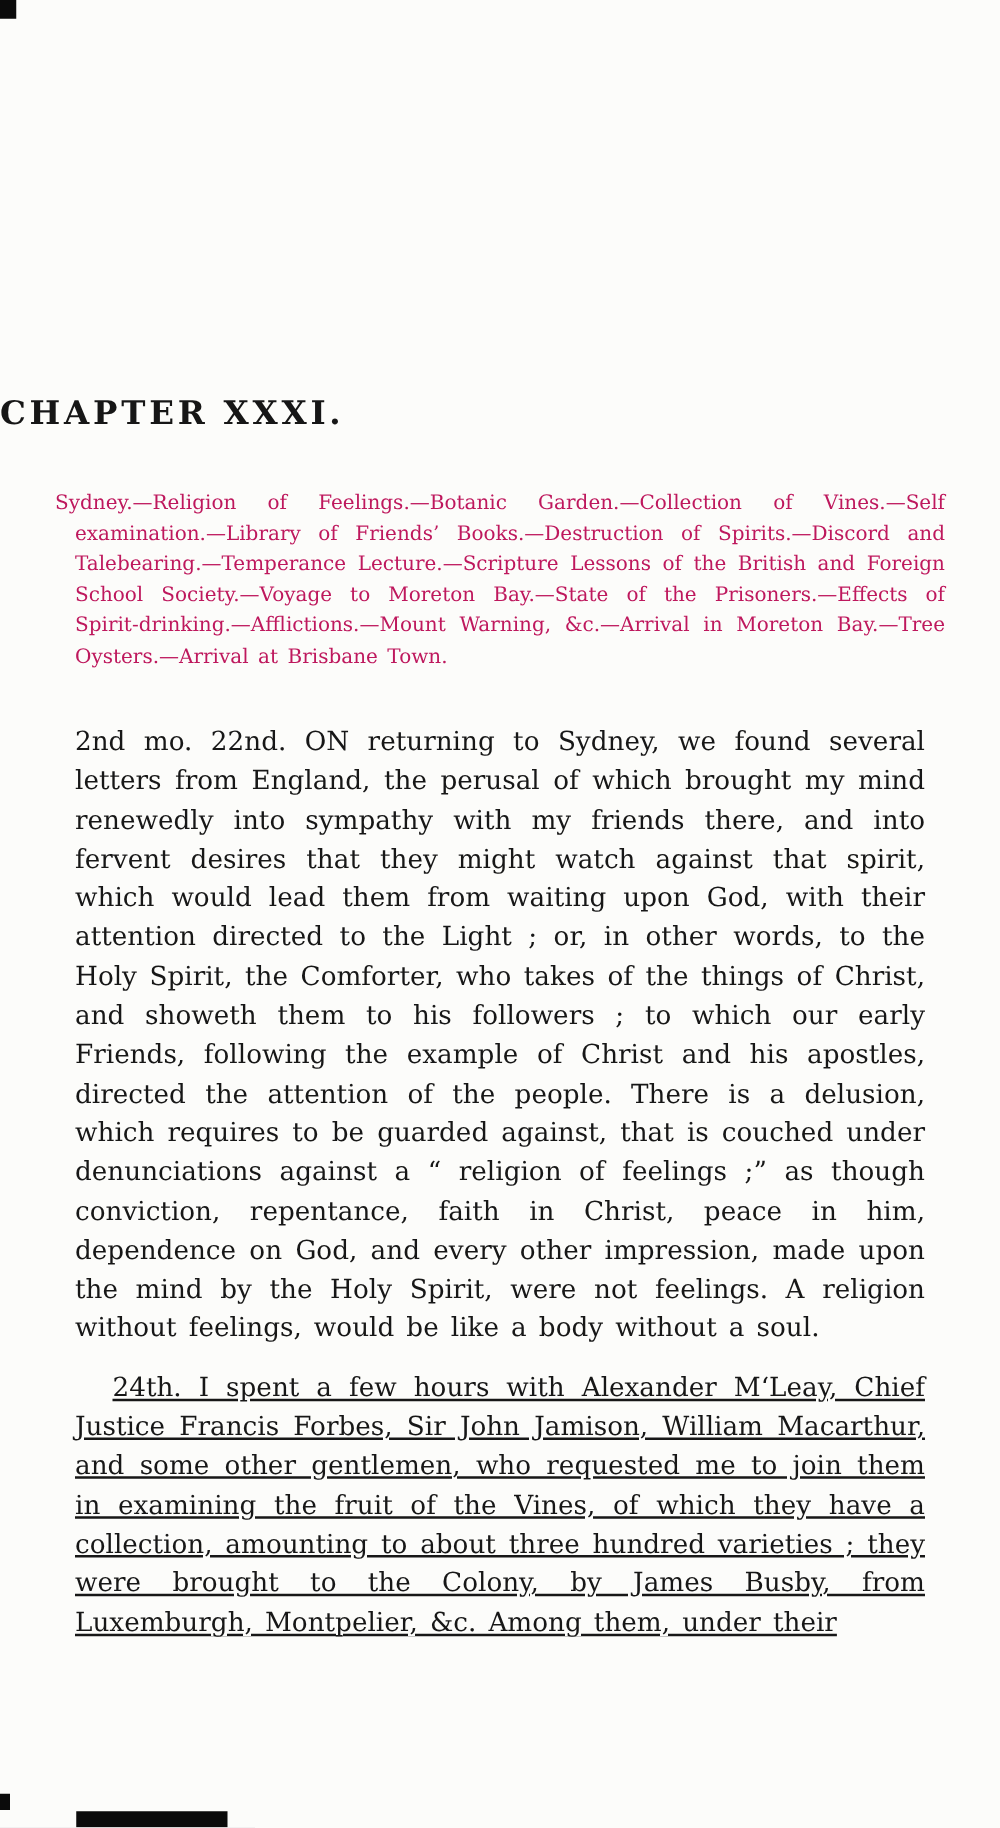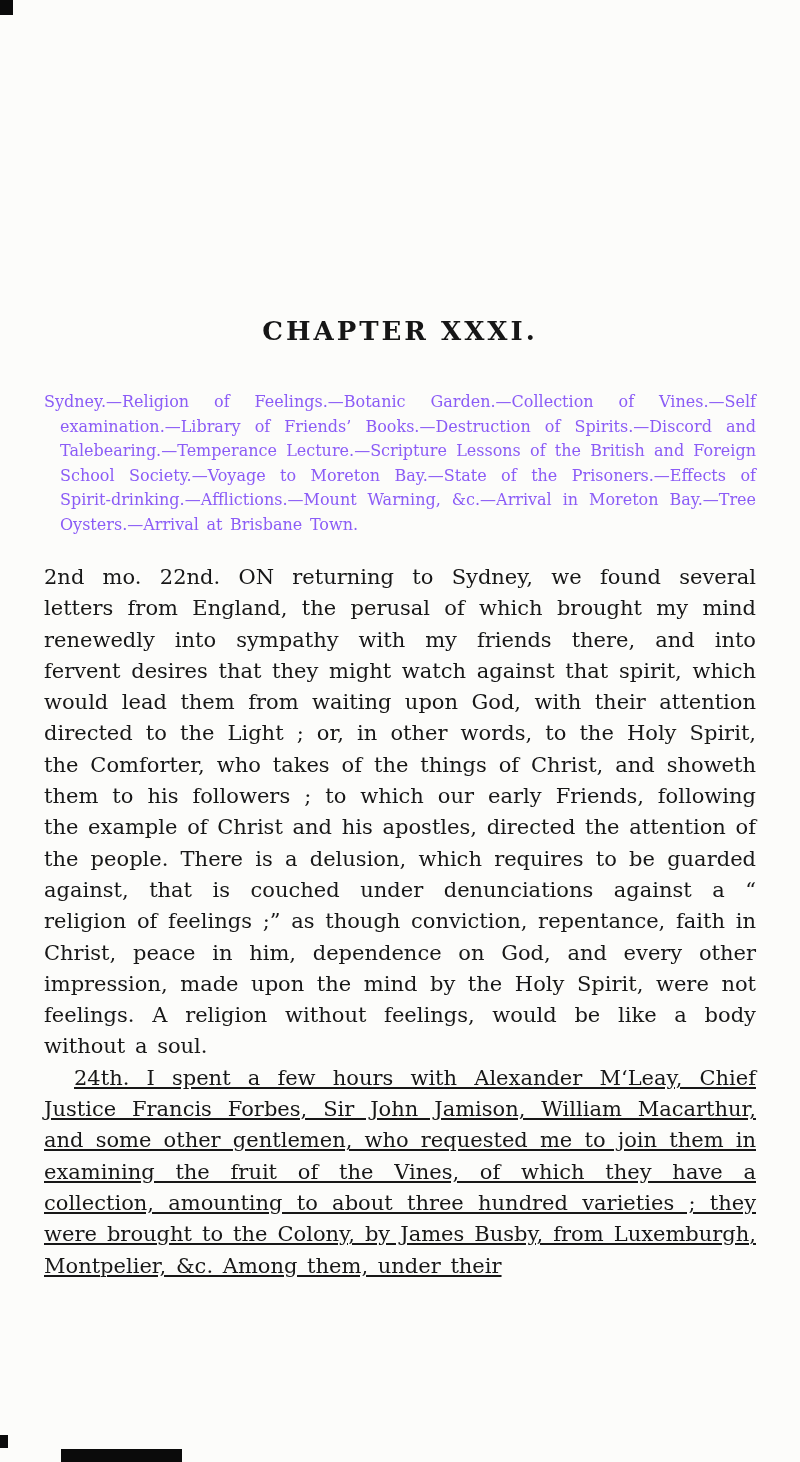--- a/index.html
+++ b/index.html
@@ -15,53 +15,53 @@
     background: #fcfcfa;
     font-family: "DejaVu Serif", "Liberation Serif", serif;
     color: #1b1b1b;
     overflow: hidden;
   }
   .chapter-heading {
     position: absolute;
     top: 299px;
     left: 0;
     width: 100%;
-    text-align: center;
+    text-align: left;
     font-size: 26px;
     font-weight: 700;
     letter-spacing: 3px;
     color: #161616;
   }
   .chapter-summary {
     position: absolute;
     top: 390px;
     left: 44px;
     width: 712px;
     font-size: 16px;
     line-height: 24.6px;
     text-align: justify;
     padding-left: 16px;
     text-indent: -16px;
     box-sizing: border-box;
     word-spacing: 2.5px;
-    color: #8b5cf6;
+    color: #be185d;
   }
   .body-text {
     position: absolute;
     top: 562px;
     left: 44px;
     width: 712px;
     font-size: 21px;
     line-height: 31.3px;
     text-align: justify;
     word-spacing: 3px;
     color: #171717;
   }
   .body-text p {
-    margin: 0;
+    margin: 16px;
   }
   .body-text p.indented {
     text-indent: 30px;
     text-decoration: underline;
   }
   
   .artifact {
     position: absolute;
     background: #0b0b0b;
   }

